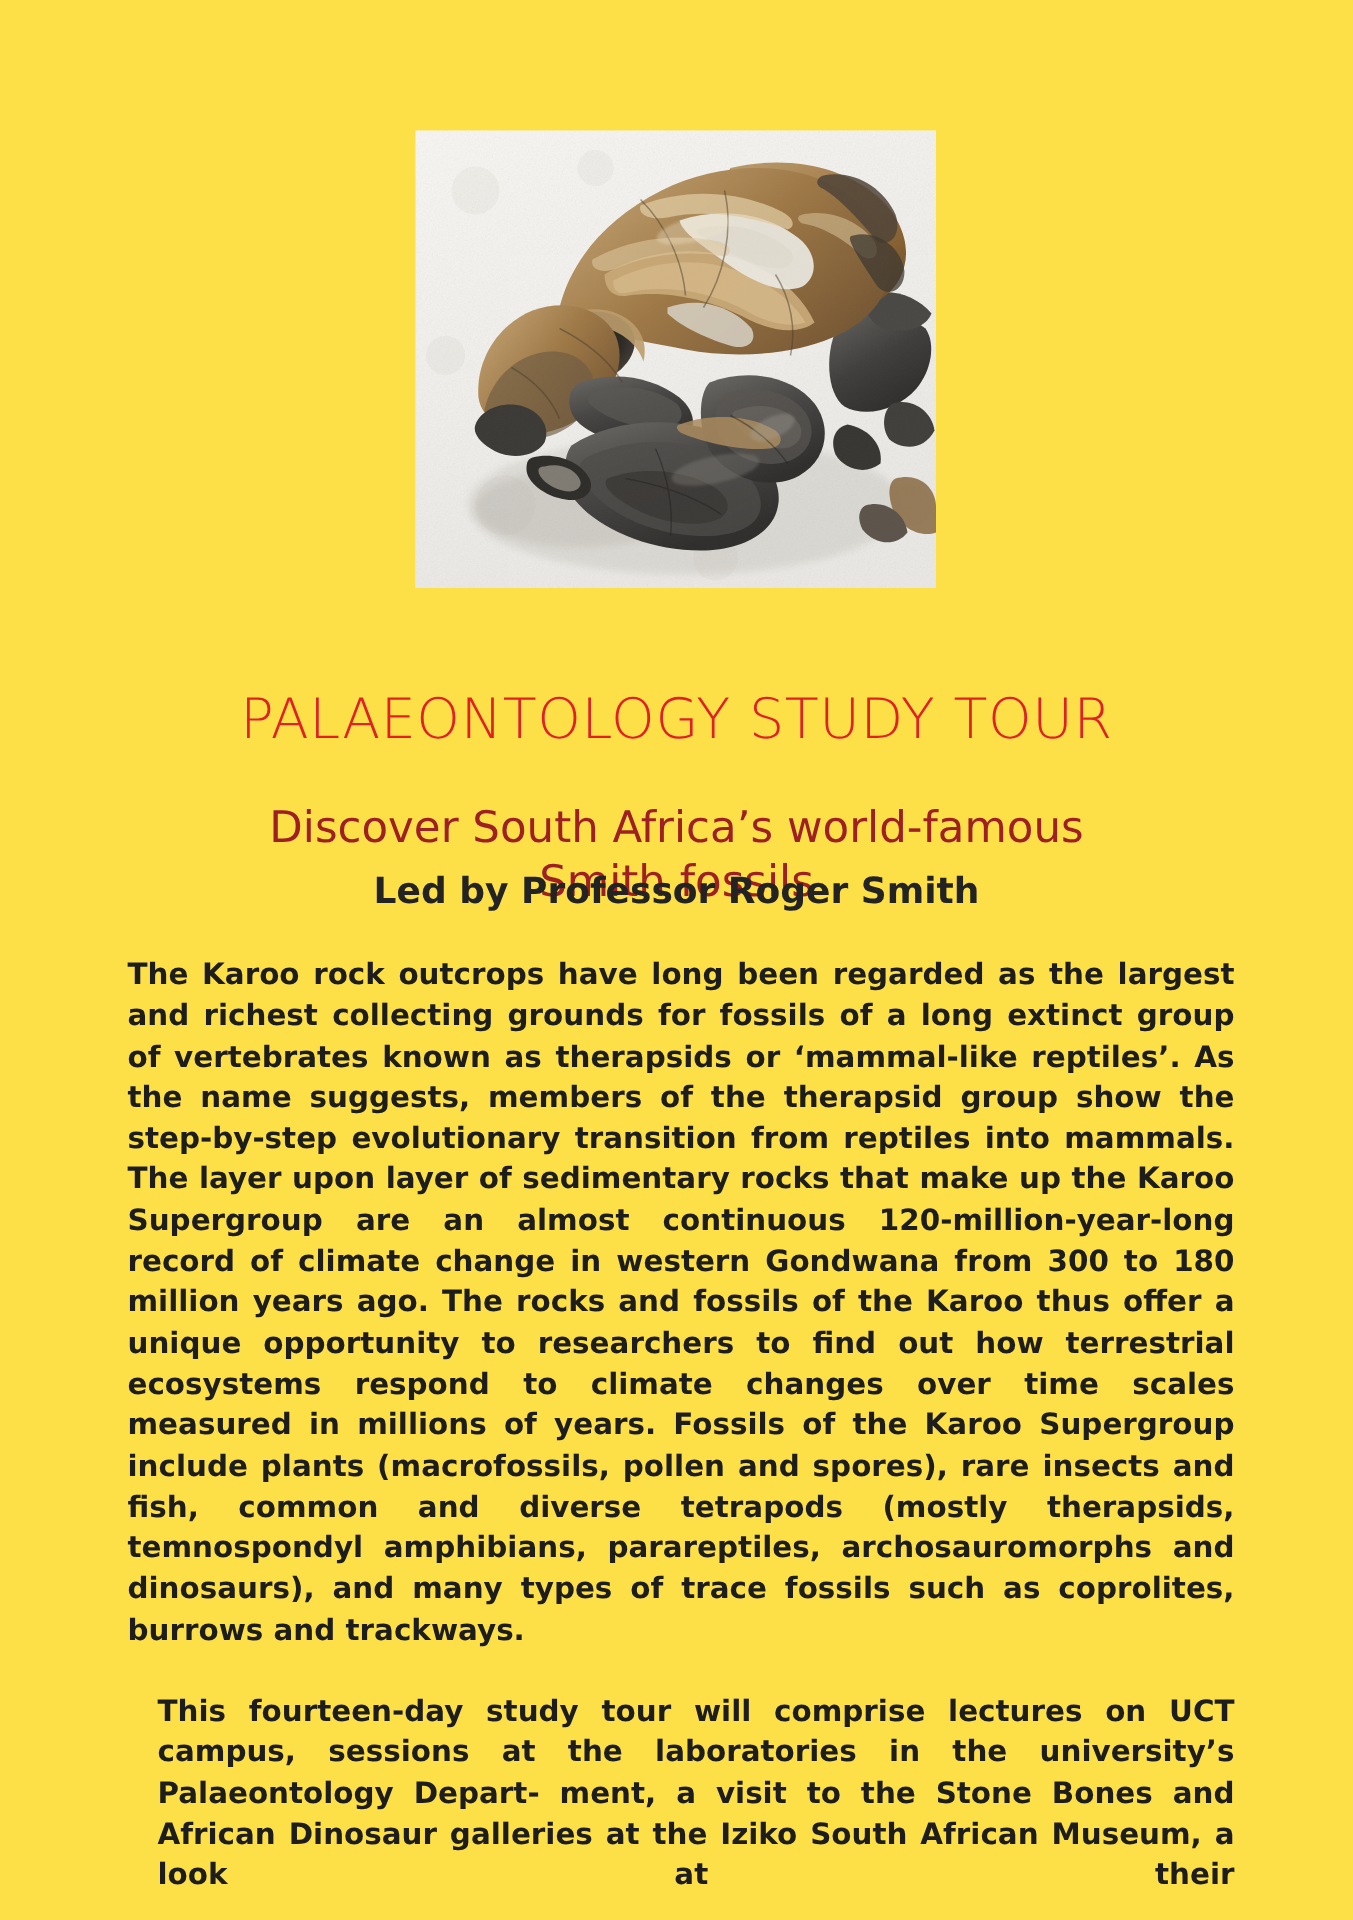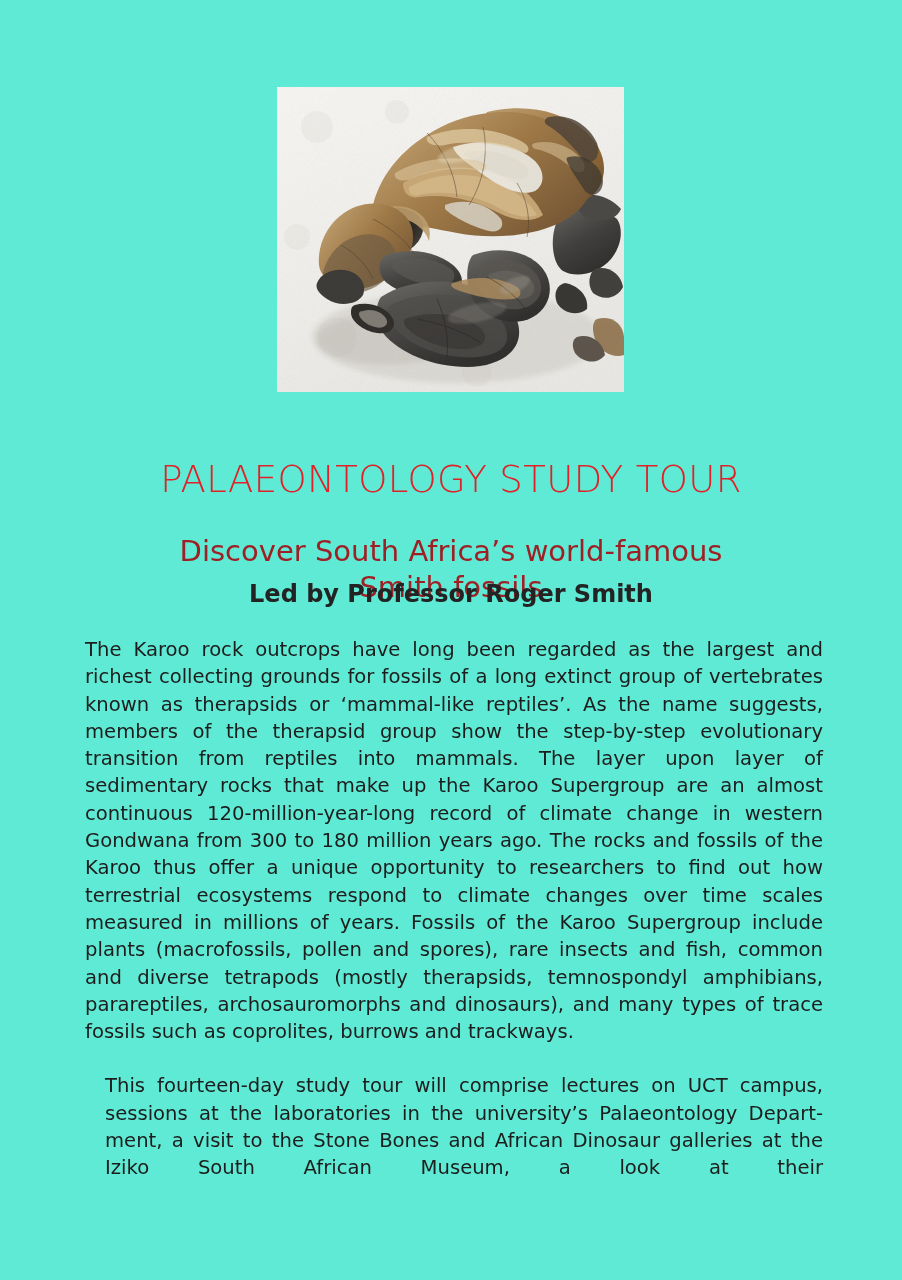--- a/index.html
+++ b/index.html
@@ -14,21 +14,21 @@
     font-family: "DejaVu Sans", "Liberation Sans", sans-serif;
     color: #1a1a1a;
     overflow: hidden;
     position: relative;
   }
 
   .page {
     position: relative;
     width: 902px;
     height: 1280px;
-    background: #5eead4;
+    background: #fde047;
     box-sizing: border-box;
   }
 
   
   .figure-wrap {
     position: absolute;
     left: 277px;
     top: 87px;
     width: 347px;
     height: 305px;
@@ -89,21 +89,21 @@
     top: 636px;
     width: 738px;
   }
   .body-copy p {
     margin: 0 0 27px 0;
     font-size: 19.6px;
     line-height: 27.3px;
     text-align: justify;
     text-justify: inter-word;
     color: #1d1d1d;
-    font-weight: 400;
+    font-weight: 700;
     hyphens: none;
     -webkit-hyphens: none;
   }
   .body-copy p:last-child { margin-bottom: 0; margin-left: 20px; }
   .body-copy p.last-para { text-align: justify; }
   .body-copy p.last-para::after {
     content: "";
     display: inline-block;
     width: 100%;
   }

